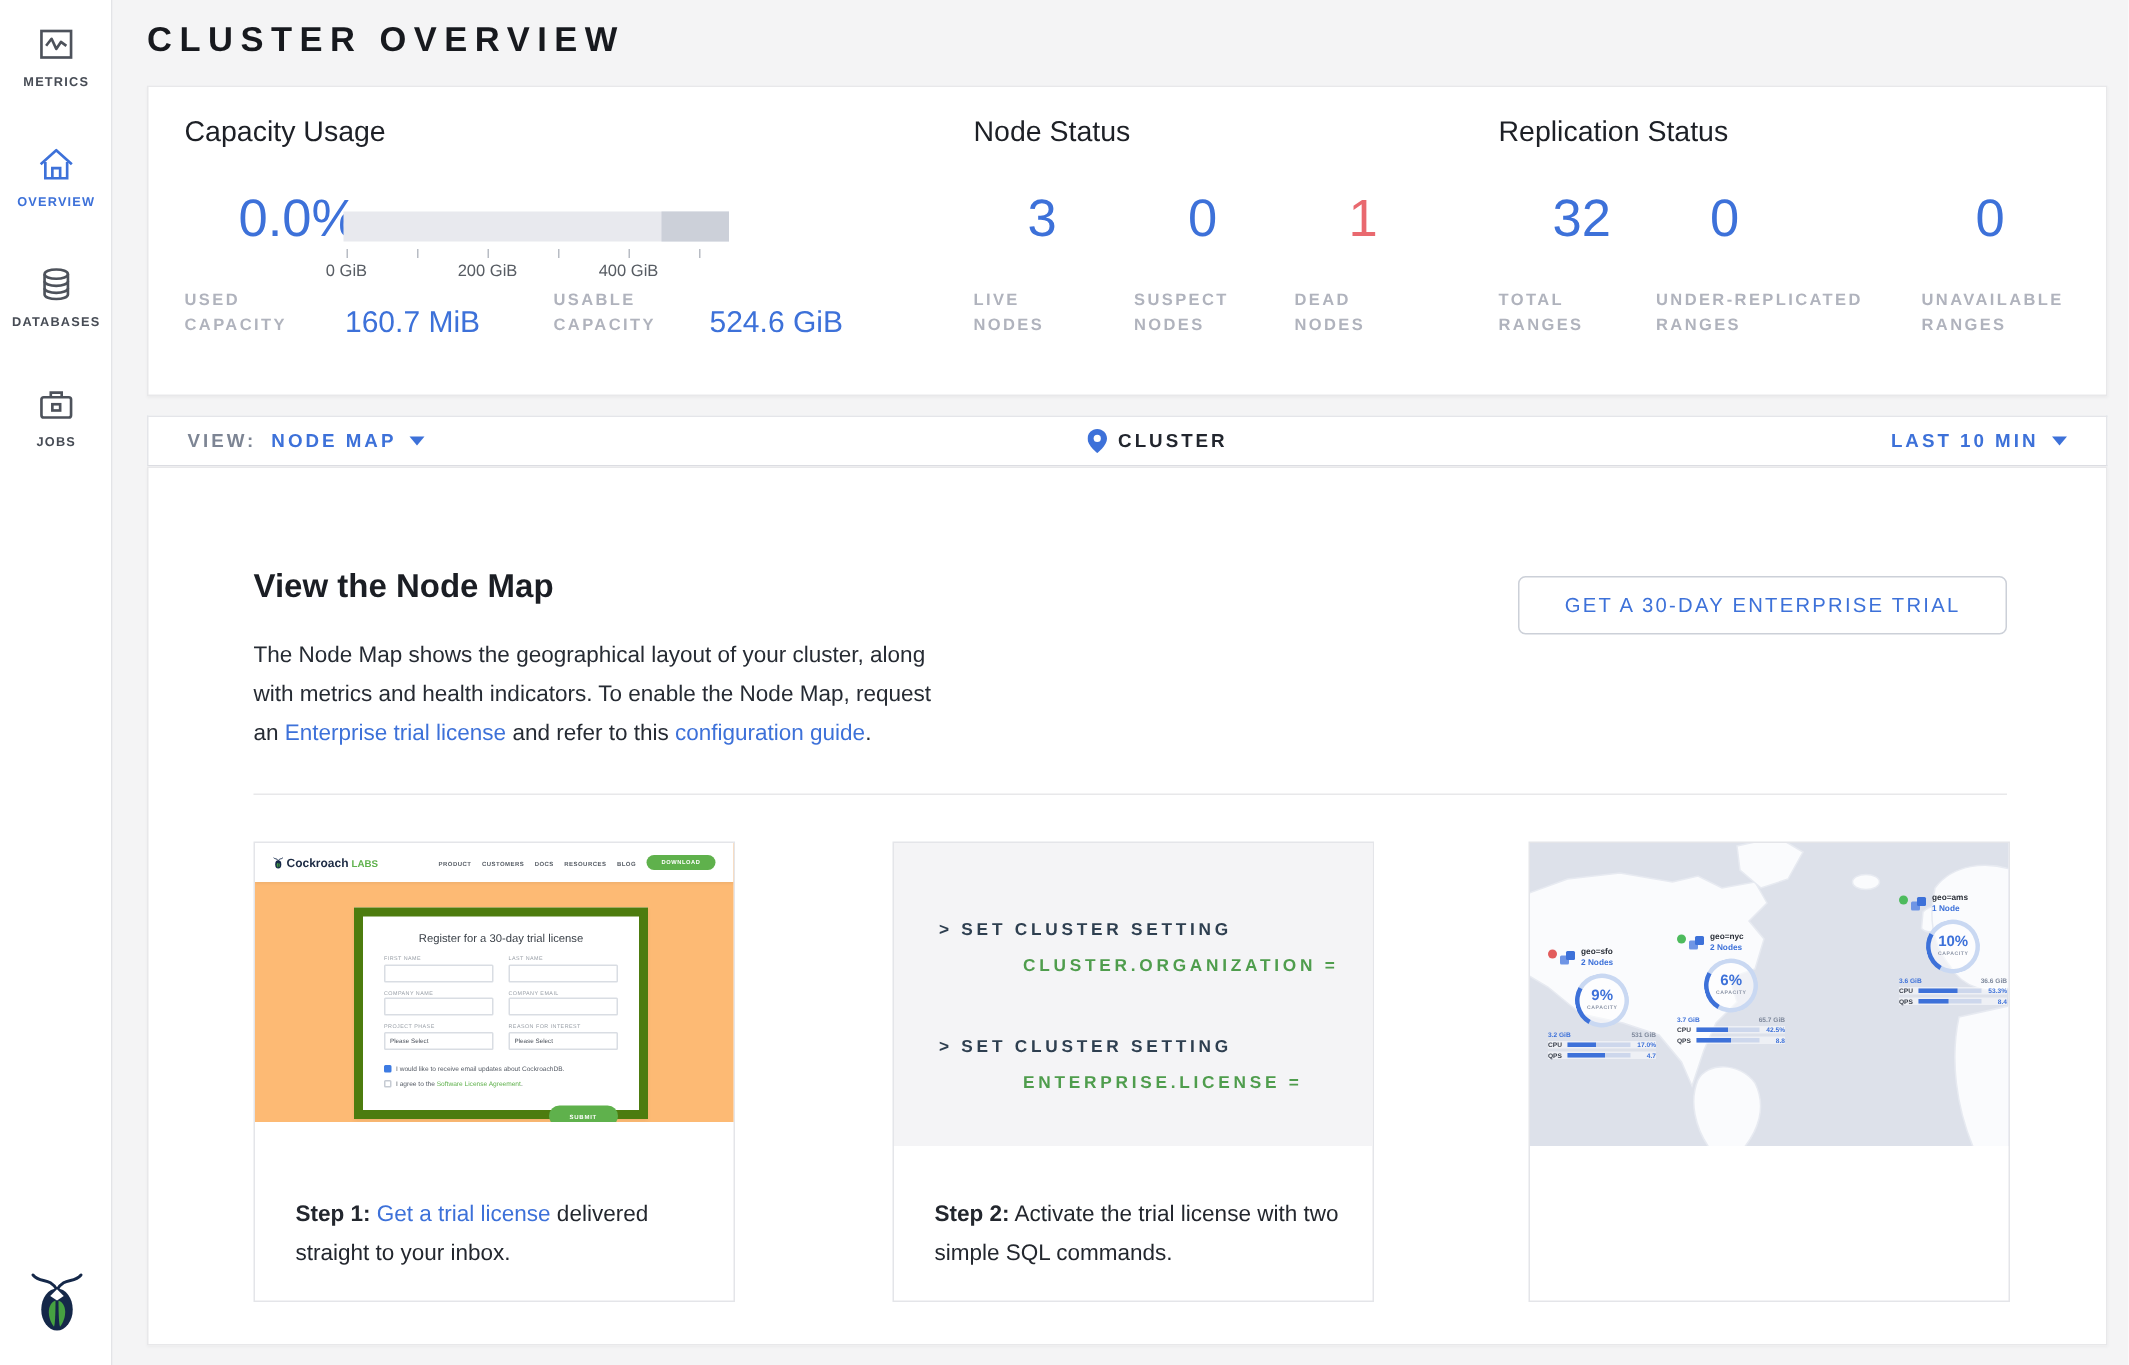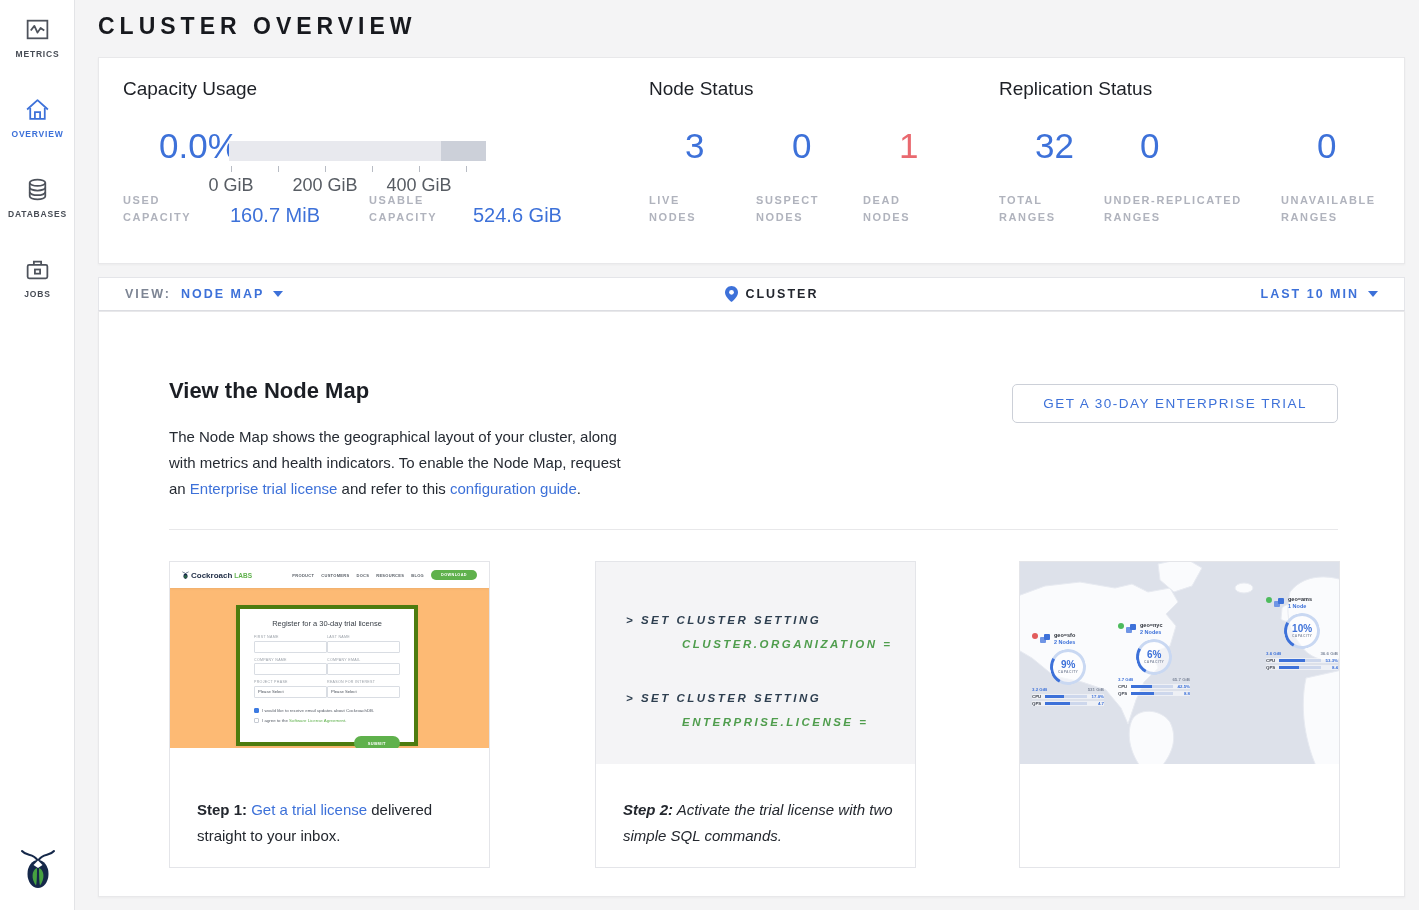--- a/index.html
+++ b/index.html
@@ -40,21 +40,21 @@
     letter-spacing:1.6px; color:#b0b3bd; line-height:17px;
   }
   .cap-value { position:absolute; font-size:20px; color:#3d71d9; top:146px; }
   
   .gauge { position:absolute; left:130px; top:83px; width:257px; height:60px; }
   .gauge-bar { position:absolute; left:0; top:0; width:257px; height:20px; background:#e8e9ee; }
   .gauge-bar-dark { position:absolute; right:0; top:0; width:45px; height:20px; background:#ccd0d9; }
   .gauge-tick { position:absolute; top:25px; width:1px; height:6px; background:#b8bcc4; }
   .gauge-tick-label {
     position:absolute; top:34px; transform:translateX(-50%);
-    font-size:18px; color:#575c63; white-space:nowrap;
+    font-size:11px; color:#575c63; white-space:nowrap;
   }
   
   .viewbar {
     position:absolute; left:22px; right:14px; top:277px; height:34px;
     background:#fff; border:1px solid #e4e5e9; border-bottom:1px solid #dcdde2;
     display:flex; align-items:center; padding:0 26px;
     font-size:12.5px; letter-spacing:2px; font-weight:700;
   }
   .vb-left, .vb-right { display:flex; align-items:center; }
   .vb-center { flex:1; display:flex; align-items:center; justify-content:center; }
@@ -81,41 +81,41 @@
     font-family:"Liberation Sans", sans-serif;
     font-size:13.5px; letter-spacing:1.5px; color:#3d71d9; font-weight:500; cursor:pointer;
   }
   .divider { position:absolute; left:70px; right:66px; top:217px; height:1px; background:#e8e8ea; }
   
   .step-card {
     position:absolute; top:249px; width:321px; height:307px;
     background:#fff; border:1px solid #e4e5e9;
   }
   .step-card.c1 { left:70px; }
-  .step-card.c2 { left:496px;font-style:italic; }
+  .step-card.c2 { left:496px; }
   .step-card.c3 { left:920px; }
   .caption { position:absolute; left:27px; right:20px; top:235px; font-size:15px; line-height:26px; color:#23272e; }
   .caption b { font-weight:700; }
   
   .minisite { position:relative; width:319px; height:186px; background:#fdba74; overflow:hidden; }
   .ms-header { position:absolute; left:0; top:0; right:0; height:26px; background:#fff; box-shadow:0 1px 2px rgba(0,0,0,.06); display:flex; align-items:center; padding:0 12px; }
   .ms-logo { display:flex; align-items:baseline; }
   .ms-logo svg { margin-right:2px; align-self:center; }
   .ms-logo-name { font-size:8px; font-weight:700; color:#1d2b44; }
   .ms-logo-suffix { font-size:6.5px; font-weight:700; color:#5fb14c; margin-left:2px; }
   .ms-nav { margin-left:auto; display:flex; align-items:center; }
   .ms-nav-item { font-size:4px; font-weight:700; letter-spacing:.3px; color:#5a6068; margin-right:7px; cursor:pointer; }
   .ms-download {
     background:#5fb14c; color:#fff; font-size:3.8px; font-weight:700; letter-spacing:.4px;
     border:none; border-radius:6px; padding:3px 10px; cursor:pointer;
     font-family:"Liberation Sans", sans-serif;
   }
   .ms-form {
-    position:absolute; left:66px; top:43px; width:182px; height:141px;
-    background:#fff; border:4px solid #4d7c0f; box-shadow:0 1px 3px rgba(0,0,0,.05);
+    position:absolute; left:66px; top:43px; width:196px; height:141px;
+    background:#fff; border:6px solid #4d7c0f; box-shadow:0 1px 3px rgba(0,0,0,.05);
     padding:10px 14px 0;
   }
   .ms-form-title { text-align:center; font-size:7.5px; color:#3a4048; margin-bottom:7px; }
   .ms-fields { display:flex; flex-wrap:wrap; justify-content:space-between; }
   .ms-field { width:73px; margin-bottom:5px; }
   .ms-field-label { font-size:3.6px; letter-spacing:.3px; color:#9aa0a8; margin-bottom:1.5px; }
   .ms-input { height:12px; border:1px solid #d9dde3; border-radius:1px; background:#fff; font-size:4.2px; color:#4a505a; padding:0 3px; display:flex; align-items:center; }
   .ms-check { display:flex; align-items:center; margin-top:5px; font-size:4.4px; color:#565c66; }
   .ms-box { width:5px; height:5px; border:1px solid #c6cbd3; border-radius:1px; margin-right:3px; flex:none; }
   .ms-box.checked { background:#3d7be2; border-color:#3d7be2; }

